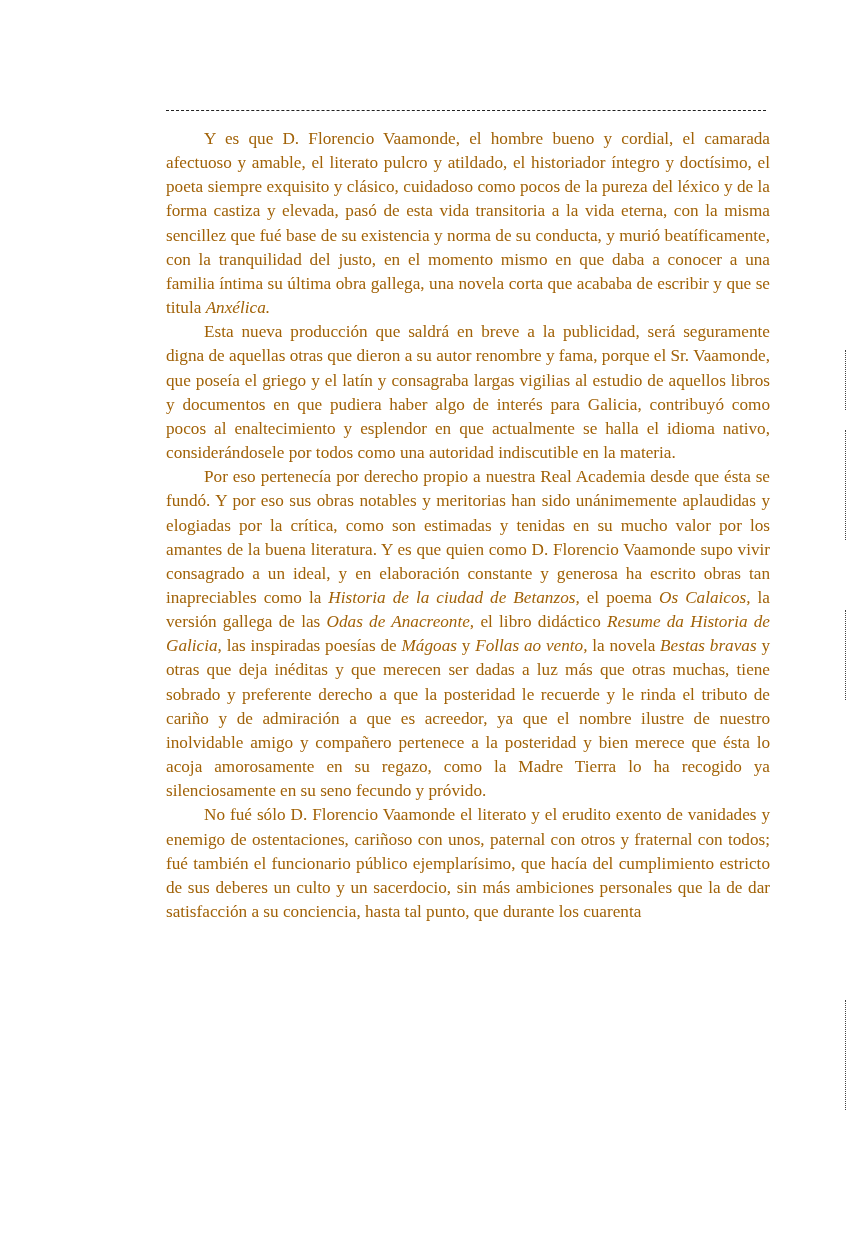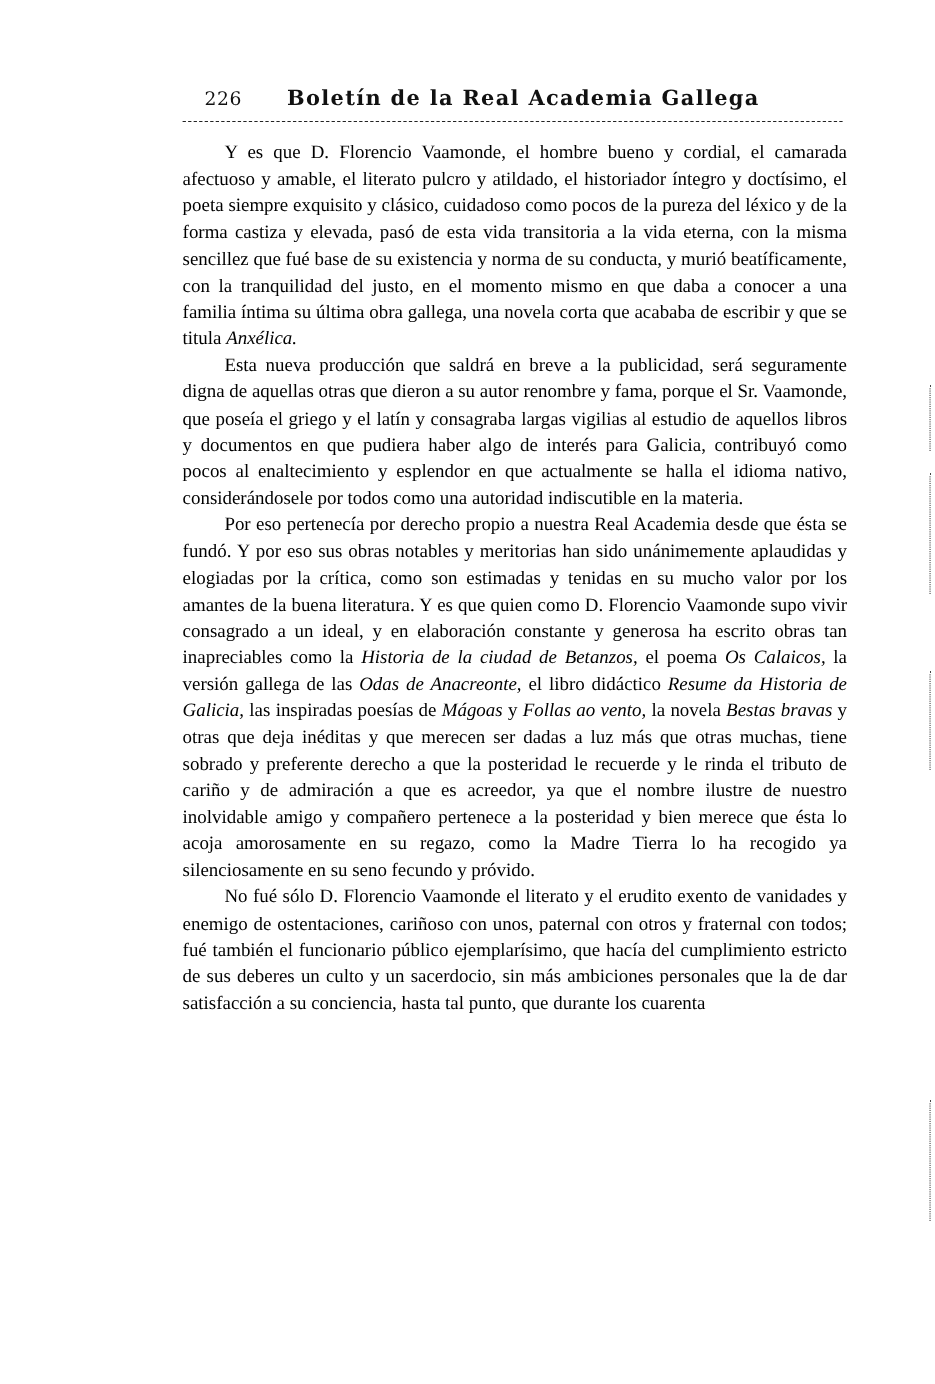--- a/index.html
+++ b/index.html
@@ -2,34 +2,30 @@
 <html><head>
 <meta charset="utf-8">
 <style>
   html, body { margin:0; padding:0; background:#ffffff; }
   body { width:850px; height:1258px; position:relative; overflow:hidden; }
   .page { position:absolute; left:0; top:0; width:850px; height:1258px; background:#fff; }
   .header { position:absolute; left:166px; top:78px; width:600px; height:30px; }
   .page-number { position:absolute; left:20px; top:2px; font-family:"DejaVu Serif", serif; font-size:17px; color:#111; letter-spacing:0.5px; }
   .running-title { position:absolute; left:95px; top:0px; font-family:"DejaVu Serif", serif; font-size:19px; font-weight:bold; color:#111; letter-spacing:1.2px; }
   .rule { position:absolute; left:166px; top:110px; width:600px; height:0; border-top:1.5px dashed #222; }
-  .body-text { position:absolute; left:166px; top:127px; width:604px; font-family:"Liberation Serif", serif; font-size:17.2px; line-height:24.15px; color:#000000; text-align:justify; }
+  .body-text { position:absolute; left:166px; top:127px; width:604px; font-family:"Liberation Serif", serif; font-size:17.2px; line-height:24.15px; color:#a16207; text-align:justify; }
   .para { margin:0; text-indent:38px; }
   .para span.it { font-style:italic; }
   .margin-marks { position:absolute; left:845px; top:350px; width:2px; height:760px; }
   .mark { position:absolute; left:0; width:1px; border-left:1px dotted #444; }
 </style>
 </head>
 <body>
 
 <div class="page">
-  <div class="header">
-    <span class="page-number">226</span>
-    <span class="running-title">Boletín de la Real Academia Gallega</span>
-  </div>
   <div class="rule"></div>
 
   <div class="body-text">
     <p class="para"><span>Y es que D. Florencio Vaamonde, el hombre bueno y cordial, el camarada afectuoso y amable, el literato pulcro y atildado, el historiador íntegro y doctísimo, el poeta siempre exquisito y clásico, cuidadoso como pocos de la pureza del léxico y de la forma castiza y elevada, pasó de esta vida transitoria a la vida eterna, con la misma sencillez que fué base de su existencia y norma de su conducta, y murió beatíficamente, con la tranquilidad del justo, en el momento mismo en que daba a conocer a una familia íntima su última obra gallega, una novela corta que acababa de escribir y que se titula </span><span class="it">Anxélica.</span></p>
     <p class="para"><span>Esta nueva producción que saldrá en breve a la publicidad, será seguramente digna de aquellas otras que dieron a su autor renombre y fama, porque el Sr. Vaamonde, que poseía el griego y el latín y consagraba largas vigilias al estudio de aquellos libros y documentos en que pudiera haber algo de interés para Galicia, contribuyó como pocos al enaltecimiento y esplendor en que actualmente se halla el idioma nativo, considerándosele por todos como una autoridad indiscutible en la materia.</span></p>
     <p class="para"><span>Por eso pertenecía por derecho propio a nuestra Real Academia desde que ésta se fundó. Y por eso sus obras notables y meritorias han sido unánimemente aplaudidas y elogiadas por la crítica, como son estimadas y tenidas en su mucho valor por los amantes de la buena literatura. Y es que quien como D. Florencio Vaamonde supo vivir consagrado a un ideal, y en elaboración constante y generosa ha escrito obras tan inapreciables como la </span><span class="it">Historia de la ciudad de Betanzos,</span><span> el poema </span><span class="it">Os Calaicos,</span><span> la versión gallega de las </span><span class="it">Odas de Anacreonte,</span><span> el libro didáctico </span><span class="it">Resume da Historia de Galicia,</span><span> las inspiradas poesías de </span><span class="it">Mágoas</span><span> y </span><span class="it">Follas ao vento,</span><span> la novela </span><span class="it">Bestas bravas</span><span> y otras que deja inéditas y que merecen ser dadas a luz más que otras muchas, tiene sobrado y preferente derecho a que la posteridad le recuerde y le rinda el tributo de cariño y de admiración a que es acreedor, ya que el nombre ilustre de nuestro inolvidable amigo y compañero pertenece a la posteridad y bien merece que ésta lo acoja amorosamente en su regazo, como la Madre Tierra lo ha recogido ya silenciosamente en su seno fecundo y próvido.</span></p>
     <p class="para"><span>No fué sólo D. Florencio Vaamonde el literato y el erudito exento de vanidades y enemigo de ostentaciones, cariñoso con unos, paternal con otros y fraternal con todos; fué también el funcionario público ejemplarísimo, que hacía del cumplimiento estricto de sus deberes un culto y un sacerdocio, sin más ambiciones personales que la de dar satisfacción a su conciencia, hasta tal punto, que durante los cuarenta</span></p>
   </div>
 
   <div class="margin-marks">

